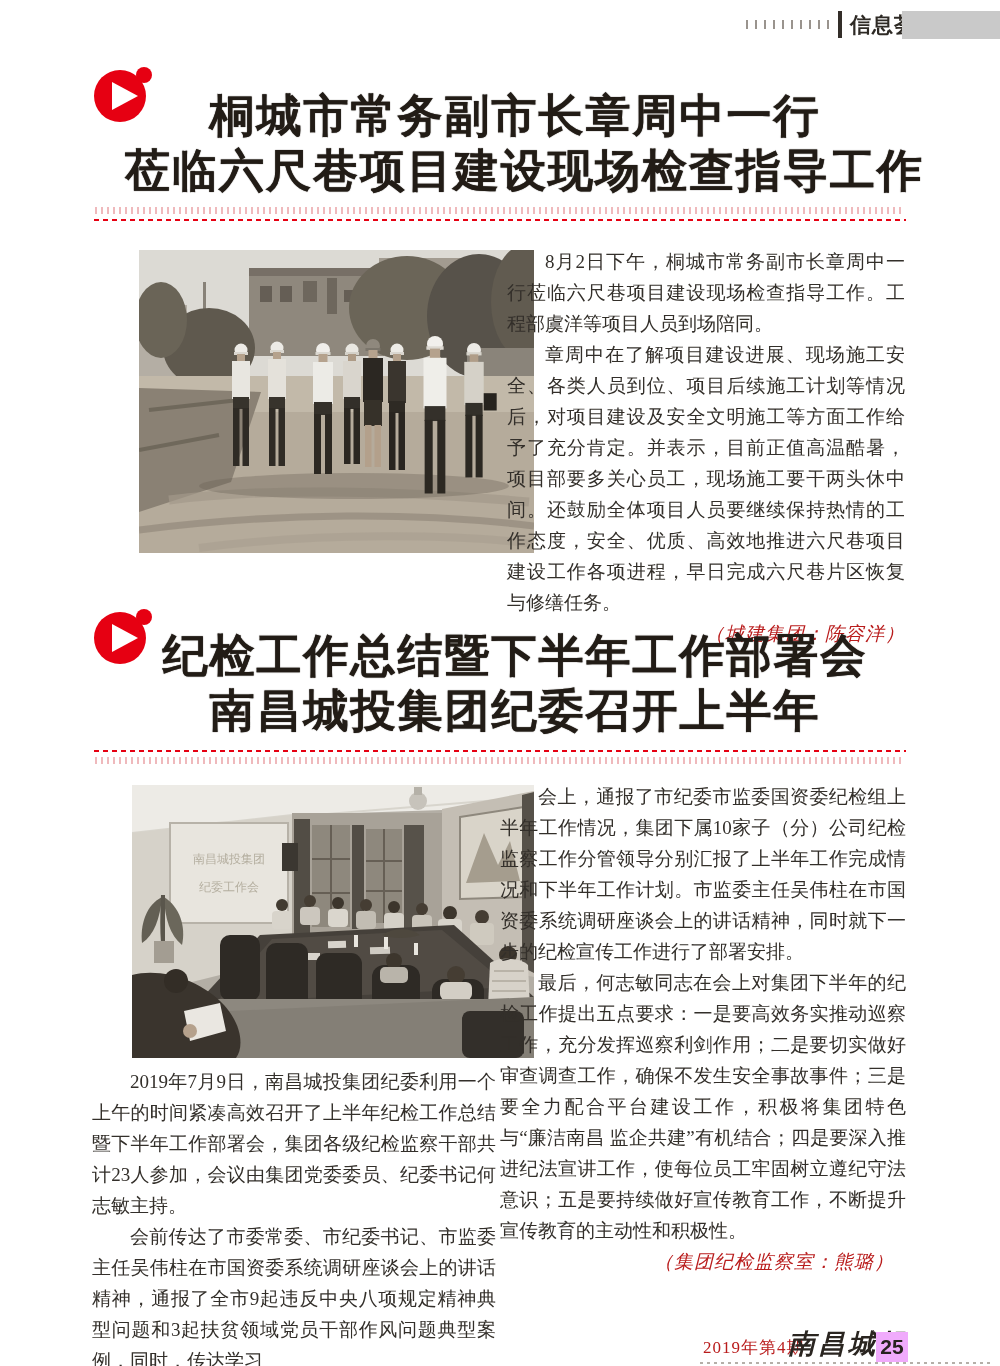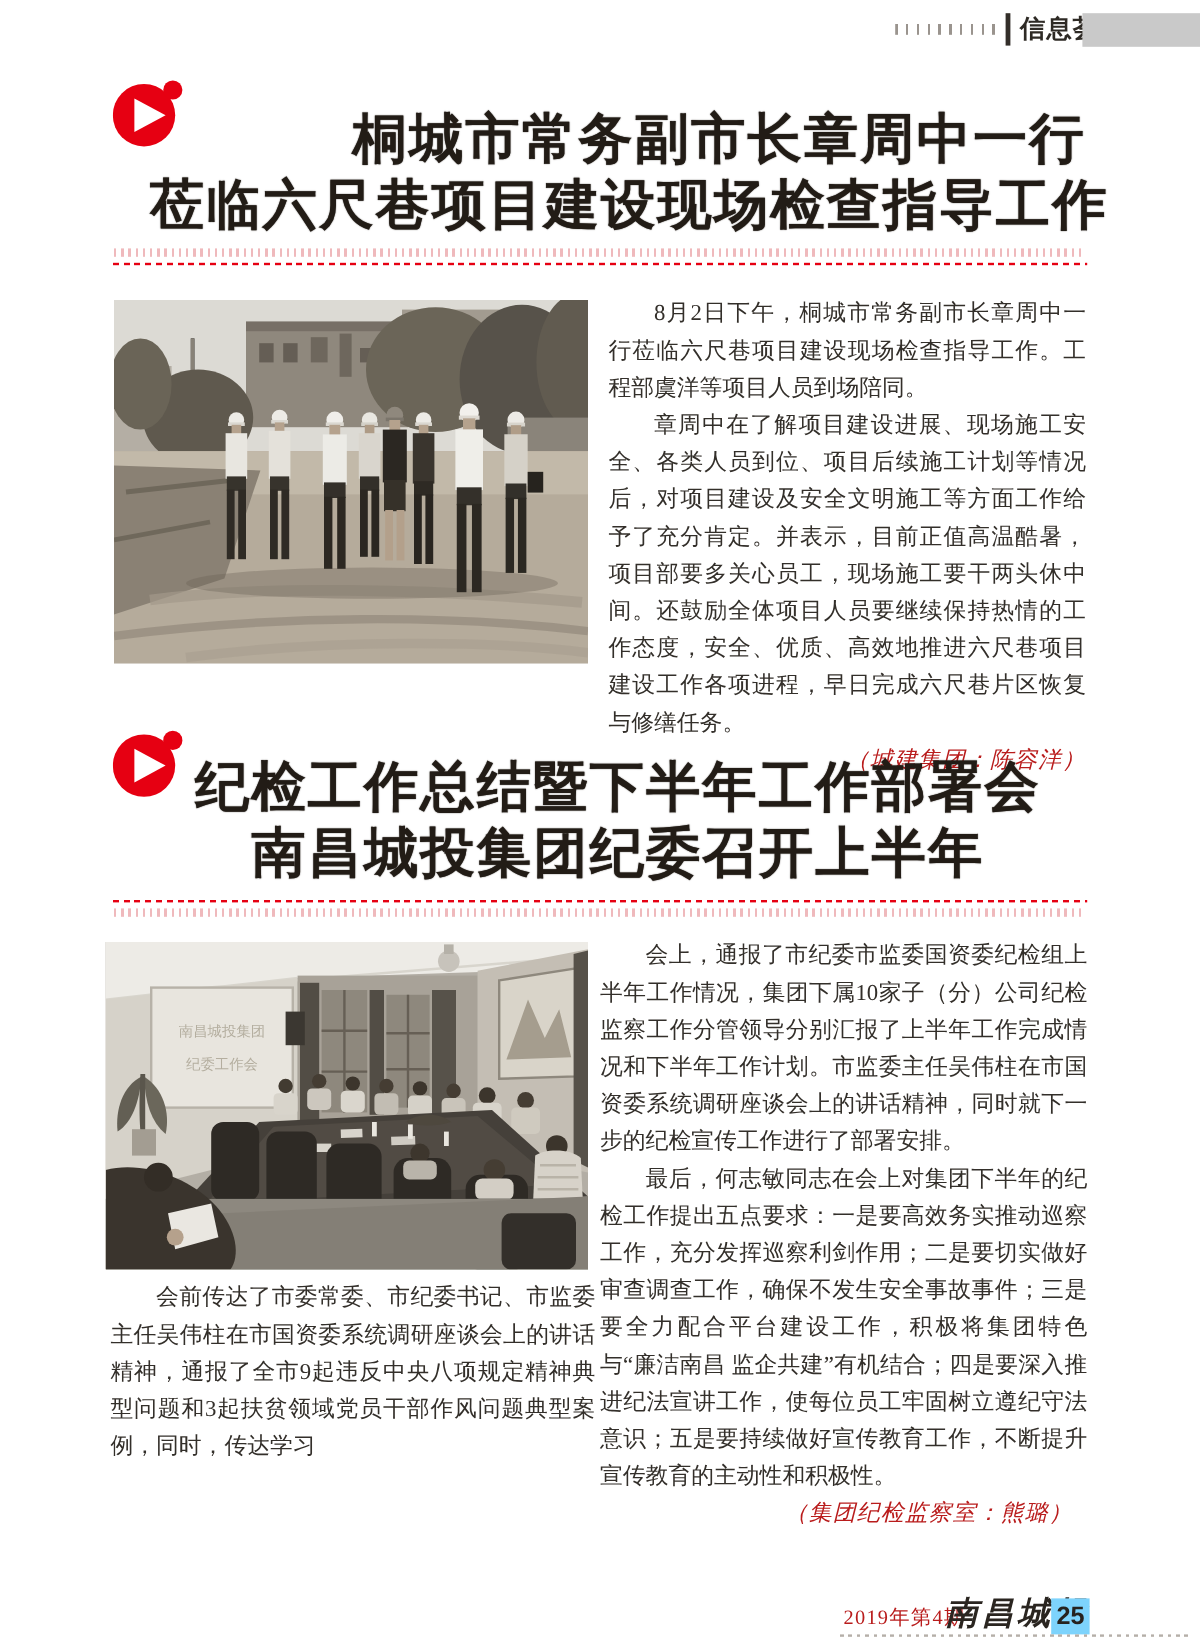--- a/index.html
+++ b/index.html
@@ -42,31 +42,31 @@
   }
 
   
   .col{font-size:19px;line-height:31px;text-align:justify;}
   .col p{margin:0;text-indent:2em;}
   .col p.no-indent{text-indent:0;}
   .byline{
     margin-top:3px;text-align:right;text-indent:0;
     font-style:italic;letter-spacing:1px;color:#b91c1c;
   }
-  .photo-frame{overflow:hidden;background:#cfcac1;}
+  .photo-frame{overflow:hidden;background:#cfcac1;margin-left:44px;}
   .photo-frame svg{display:block;}
 
   
   .ft-issue{top:1336px;left:703px;font-size:17px;color:#b91c1c;letter-spacing:1px;}
   .ft-brand{
     top:1326px;left:788px;font-size:27px;font-weight:900;font-style:italic;
     color:#2a2520;letter-spacing:3px;
   }
   .ft-pagebox{
-    top:1332px;left:876px;width:32px;height:30px;background:#7dd3fc;
+    top:1332px;left:876px;width:32px;height:30px;background:#f0abfc;
     display:flex;align-items:center;justify-content:center;
     font-family:"Liberation Sans","DejaVu Sans",sans-serif;
     font-size:21px;font-weight:700;color:#26221e;
   }
   .ft-dots{
     top:1362px;left:700px;width:290px;height:2px;
     background-image:repeating-linear-gradient(90deg,#b5afa8 0 3px,transparent 3px 7px);
   }
 </style>
 </head>
@@ -78,21 +78,21 @@
 <div class="abs hdr-grayblock"></div>
 
 <div class="abs" style="top:66px;left:94px;">
   <svg class="play-badge" viewBox="0 0 62 62">
     <circle cx="26" cy="30" r="26" fill="#e60012"></circle>
     <polygon points="18,16 44,30 18,44" fill="#ffffff"></polygon>
     <circle cx="50" cy="9" r="8" fill="#e60012"></circle>
   </svg>
 </div>
 
-<div class="abs sec-title" style="top:88px;left:125px;text-align:right;">
+<div class="abs sec-title" style="top:88px;left:125px;">
   <div>桐城市常务副市长章周中一行</div>
   <div>莅临六尺巷项目建设现场检查指导工作</div>
 </div>
 
 <div class="abs rule-ticks" style="top:207px;left:95px;"></div>
 <div class="abs rule-dash" style="top:219px;left:94px;"></div>
 
 <div class="abs photo-frame" style="top:250px;left:95px;width:395px;height:303px;">
   <svg width="395" height="303" viewBox="0 0 395 303">
     <rect width="395" height="303" fill="#c6bfb2"></rect>
@@ -324,20 +324,21 @@
   </svg>
 </div>
 
 <div class="abs col" style="top:781px;left:500px;width:406px;">
   <p>会上，通报了市纪委市监委国资委纪检组上半年工作情况，集团下属10家子（分）公司纪检监察工作分管领导分别汇报了上半年工作完成情况和下半年工作计划。市监委主任吴伟柱在市国资委系统调研座谈会上的讲话精神，同时就下一步的纪检宣传工作进行了部署安排。</p>
   <p>最后，何志敏同志在会上对集团下半年的纪检工作提出五点要求：一是要高效务实推动巡察工作，充分发挥巡察利剑作用；二是要切实做好审查调查工作，确保不发生安全事故事件；三是要全力配合平台建设工作，积极将集团特色与“廉洁南昌 监企共建”有机结合；四是要深入推进纪法宣讲工作，使每位员工牢固树立遵纪守法意识；五是要持续做好宣传教育工作，不断提升宣传教育的主动性和积极性。</p>
   <p class="byline" style="padding-right:12px;">（集团纪检监察室：熊璐）</p>
 </div>
 
 <div class="abs col" style="top:1066px;left:92px;width:404px;">
+  <p>2019年7月9日，南昌城投集团纪委利用一个上午的时间紧凑高效召开了上半年纪检工作总结暨下半年工作部署会，集团各级纪检监察干部共计23人参加，会议由集团党委委员、纪委书记何志敏主持。</p>
   <p>会前传达了市委常委、市纪委书记、市监委主任吴伟柱在市国资委系统调研座谈会上的讲话精神，通报了全市9起违反中央八项规定精神典型问题和3起扶贫领域党员干部作风问题典型案例，同时，传达学习</p>
 </div>
 
 <div class="abs ft-issue">2019年第4期</div>
 <div class="abs ft-brand">南昌城投</div>
 <div class="abs ft-pagebox">
   <span>25</span>
 </div>
 <div class="abs ft-dots"></div>
 

